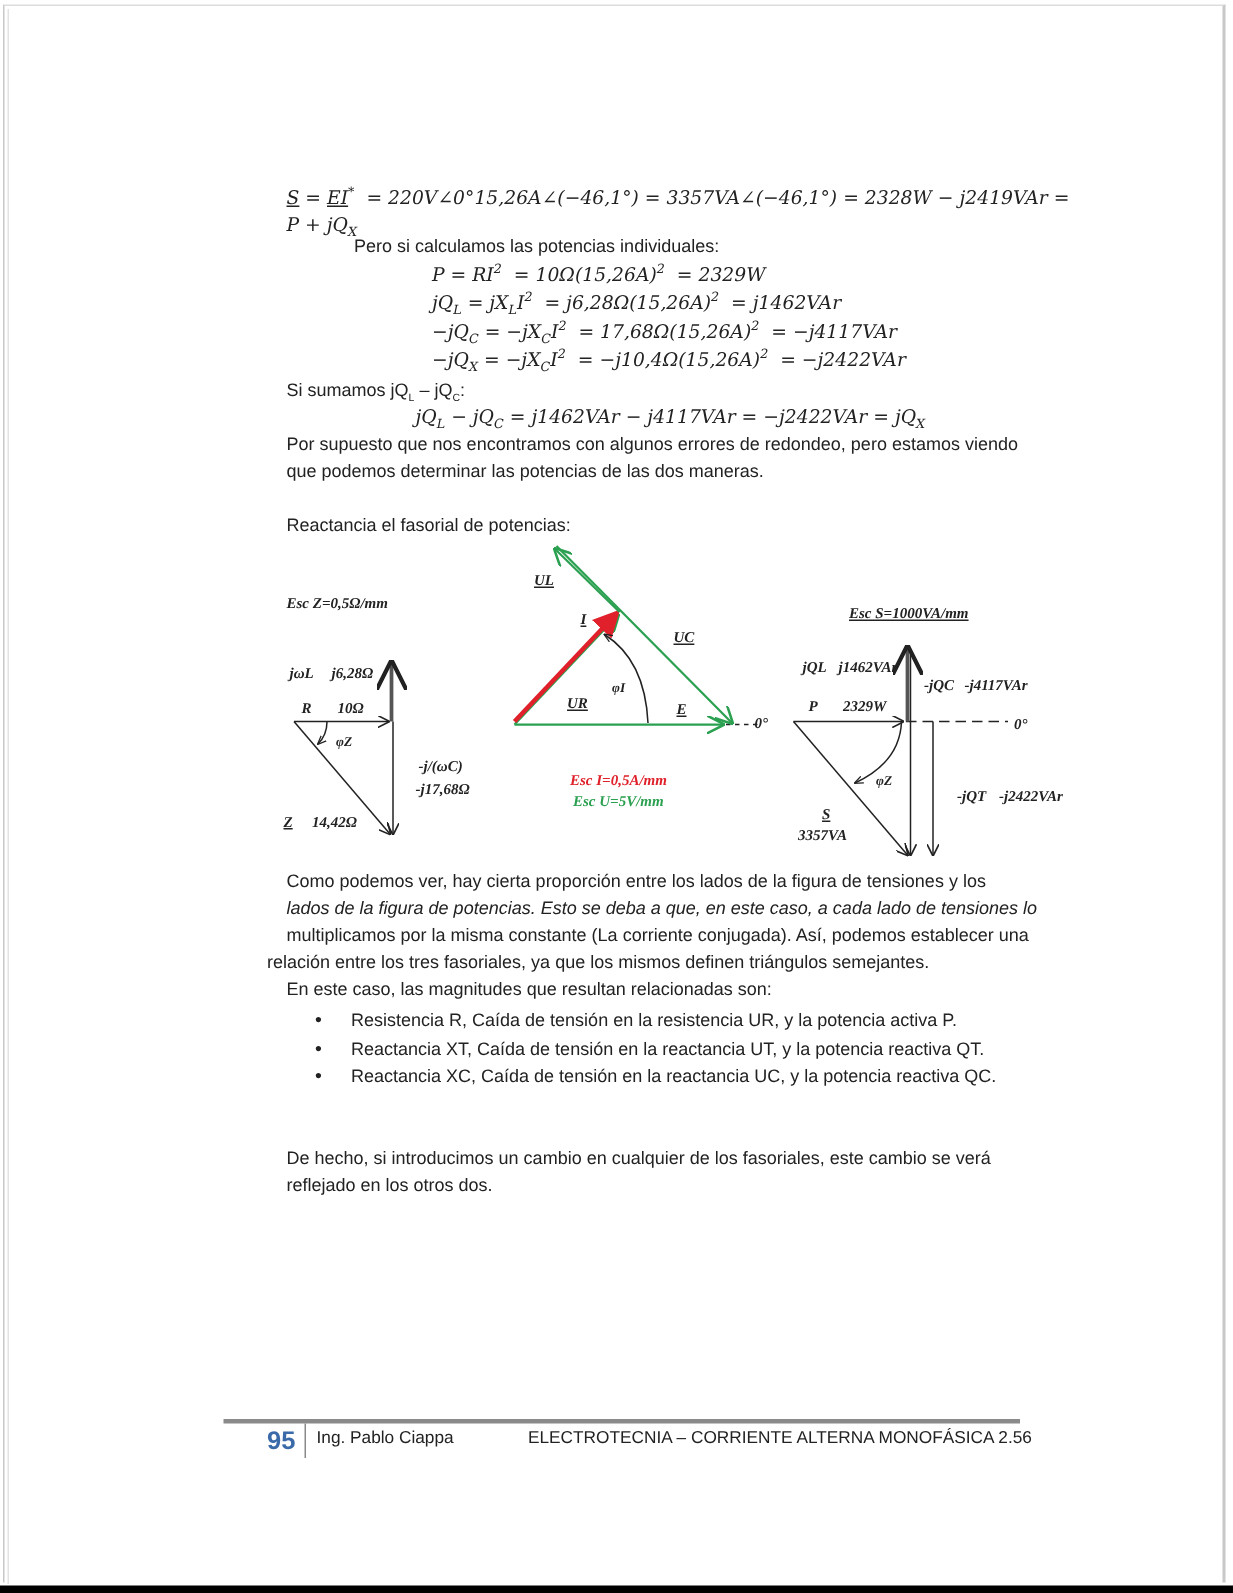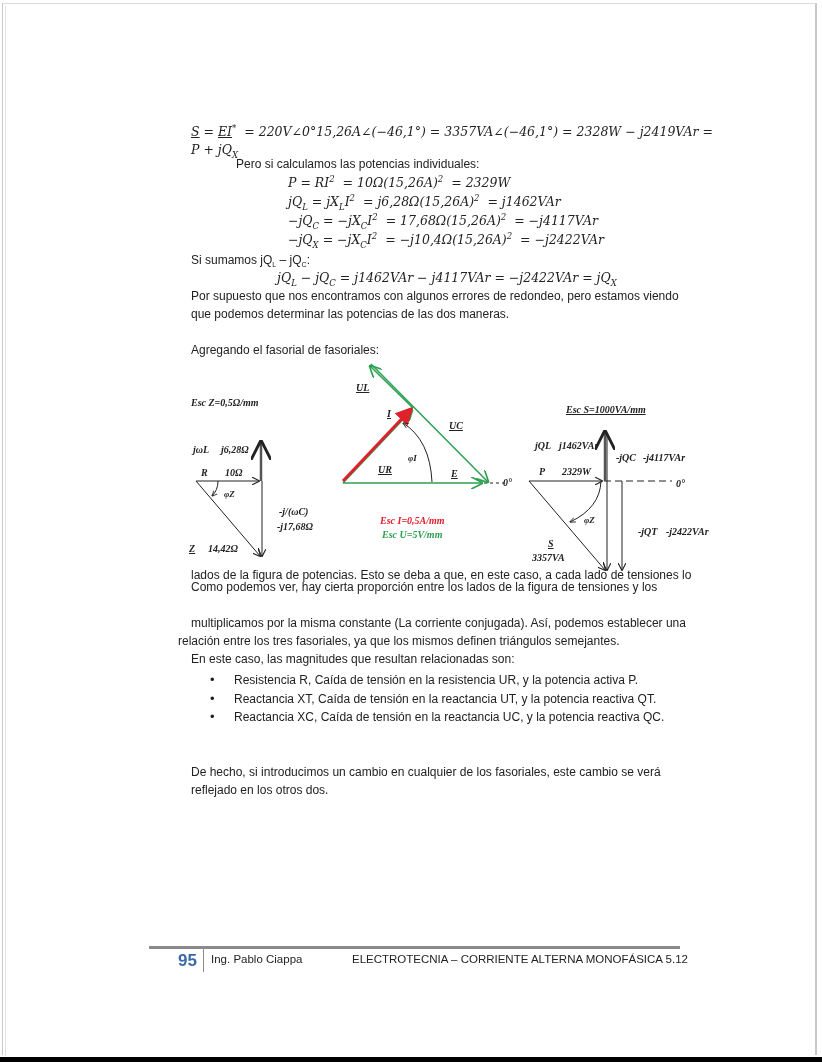--- a/index.html
+++ b/index.html
@@ -64,21 +64,21 @@
 
 <div class="line txt" style="left:191px; top:253px;">
   Si sumamos jQ<sub style="font-size:7px">L</sub> – jQ<sub style="font-size:7px">C</sub>:
 </div>
 <div class="line math" style="left:277px; top:270px;">
   jQ<sub>L</sub> − jQ<sub>C</sub> = j1462VAr − j4117VAr = −j2422VAr = jQ<sub>X</sub>
 </div>
 
 <div class="line txt" style="left:191px; top:289px;">Por supuesto que nos encontramos con algunos errores de redondeo, pero estamos viendo</div>
 <div class="line txt" style="left:191px; top:307px;">que podemos determinar las potencias de las dos maneras.</div>
-<div class="line txt" style="left:191px; top:343px;">Agregando el fasorial de fasoriales:</div>
+<div class="line txt" style="left:191px; top:343px;">Reactancia el fasorial de potencias:</div>
 
 <svg style="position:absolute; left:0; top:0;" width="822" height="1062">
   <defs>
     <marker id="arrBlack" viewBox="0 0 10 10" refX="9" refY="5" markerWidth="8" markerHeight="8" orient="auto-start-reverse">
       <path d="M0,0 L10,5 L0,10" fill="none" stroke="#222" stroke-width="1.4"></path>
     </marker>
     <marker id="arrGreen" viewBox="0 0 10 10" refX="9" refY="5" markerWidth="8" markerHeight="8" orient="auto-start-reverse">
       <path d="M0,0 L10,5 L0,10" fill="none" stroke="#2aa050" stroke-width="1.4"></path>
     </marker>
     <marker id="arrRed" viewBox="0 0 10 10" refX="8" refY="5" markerWidth="6" markerHeight="6" orient="auto-start-reverse">
@@ -147,33 +147,33 @@
 <div class="diag-label" style="left:539px; top:466px;">P</div>
 <div class="diag-label" style="left:562px; top:466px;">2329W</div>
 <div class="diag-label" style="left:676px; top:478px;">0°</div>
 <div class="diag-label" style="left:584px; top:515px; font-size:9px;">φZ</div>
 <div class="diag-label" style="left:638px; top:526px;">-jQT</div>
 <div class="diag-label" style="left:666px; top:526px;">-j2422VAr</div>
 <div class="diag-label ul" style="left:548px; top:538px;">S</div>
 <div class="diag-label" style="left:532px; top:552px;">3357VA</div>
 
 <div class="line txt" style="left:191px; top:580px;">Como podemos ver, hay cierta proporción entre los lados de la figura de tensiones y los</div>
-<div class="line txt" style="left:191px; top:568px;">lados de la figura de potencias. Esto se deba a que, en este caso, a cada lado de tensiones lo</div>
+<div class="line txt" style="left:191px; top:598px;font-style:italic;">lados de la figura de potencias. Esto se deba a que, en este caso, a cada lado de tensiones lo</div>
 <div class="line txt" style="left:191px; top:616px;">multiplicamos por la misma constante (La corriente conjugada). Así, podemos establecer una</div>
 <div class="line txt" style="left:178px; top:634px;">relación entre los tres fasoriales, ya que los mismos definen triángulos semejantes.</div>
 <div class="line txt" style="left:191px; top:652px;">En este caso, las magnitudes que resultan relacionadas son:</div>
 
 <ul class="bullets txt">
   <li>Resistencia R, Caída de tensión en la resistencia UR, y la potencia activa P.</li>
   <li>Reactancia XT, Caída de tensión en la reactancia UT, y la potencia reactiva QT.</li>
   <li>Reactancia XC, Caída de tensión en la reactancia UC, y la potencia reactiva QC.</li>
 </ul>
 
 <div class="line txt" style="left:191px; top:765px;">De hecho, si introducimos un cambio en cualquier de los fasoriales, este cambio se verá</div>
 <div class="line txt" style="left:191px; top:783px;">reflejado en los otros dos.</div>
 
 <div class="footer-line"></div>
 <div class="footer-sep"></div>
 <div class="page-number">95</div>
 <div class="footer-author">Ing. Pablo Ciappa</div>
-<div class="footer-title">ELECTROTECNIA – CORRIENTE ALTERNA MONOFÁSICA 5.12</div>
+<div class="footer-title">ELECTROTECNIA – CORRIENTE ALTERNA MONOFÁSICA 2.56</div>
 
 <div class="bottom-bar"></div>
 
 </body></html>

